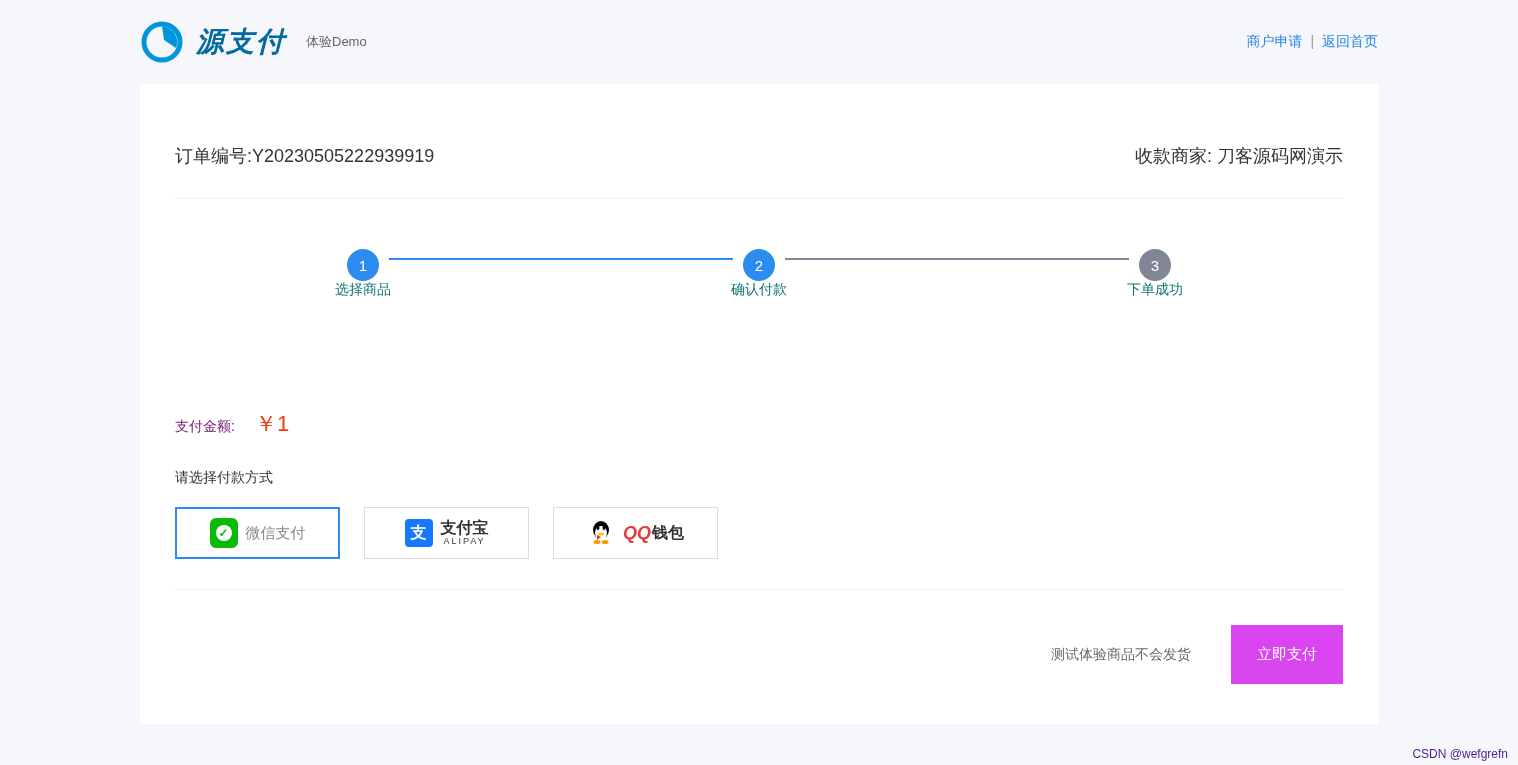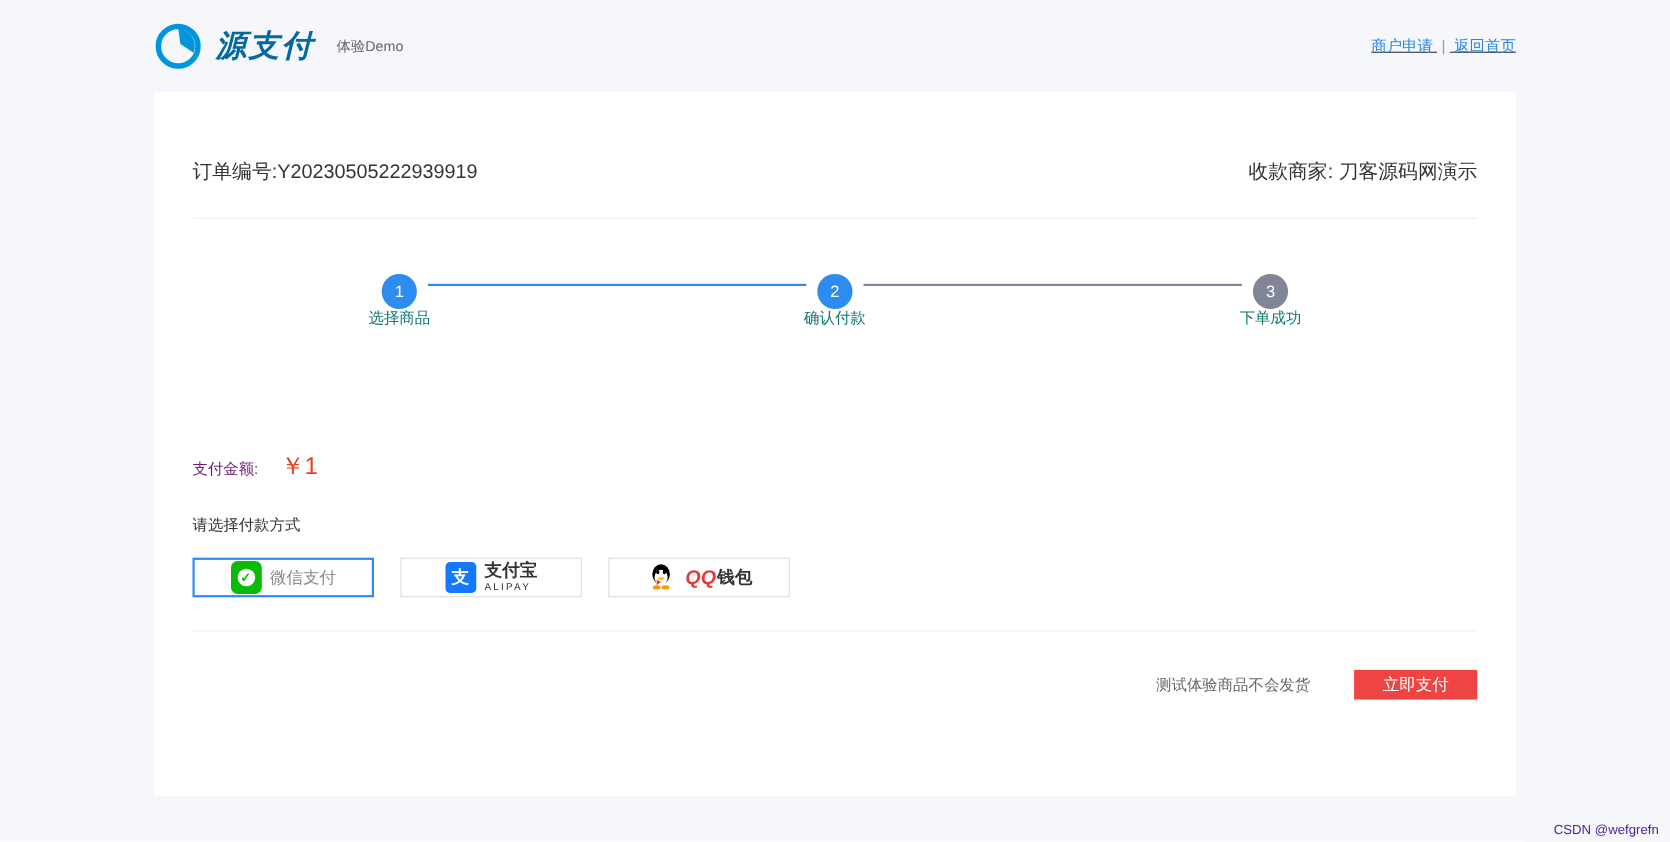--- a/index.html
+++ b/index.html
@@ -40,21 +40,20 @@
       color: #0369a1;
       font-family: "STKaiti", "KaiTi", serif;
     }
     .demo-tag {
       font-size: 13px;
       color: #666;
       margin-left: 8px;
     }
     .top-links {
       font-size: 14px;
-      text-decoration: underline;
     }
     .top-links a {
       color: #2b85e4;
       text-decoration: none;
     }
     .top-links .sep {
       color: #999;
       margin: 0 4px;
     }
     .container {
@@ -145,21 +144,21 @@
       margin-bottom: 20px;
     }
     .payment-methods {
       display: flex;
       gap: 24px;
       padding-bottom: 30px;
       border-bottom: 1px solid #eee;
     }
     .pay-option {
       width: 165px;
-      height: 36px;
+      height: 52px;
       border: 1px solid #ddd;
       display: flex;
       align-items: center;
       justify-content: center;
       gap: 8px;
       cursor: pointer;
       font-size: 16px;
     }
     .pay-option.selected {
       border: 2px solid #2d8cf0;
@@ -213,20 +212,21 @@
       align-items:center;
       justify-content:center;
       color:#fff;
       font-size:16px;
       font-weight:bold;
     }
     .alipay-text {
       display: flex;
       flex-direction: column;
       line-height: 1.1;
+      text-align: center;
     }
     .alipay-text .cn {
       font-size: 16px;
       font-weight: 600;
       color: #333;
     }
     .alipay-text .en {
       font-size: 9px;
       letter-spacing: 2px;
       color: #333;
@@ -256,24 +256,24 @@
       justify-content: flex-end;
       align-items: center;
       gap: 40px;
       margin-top: 35px;
     }
     .notice {
       font-size: 14px;
       color: #666;
     }
     .pay-btn {
-      background: #ef4444;
+      background: #d946ef;
       color: #fff;
       border: none;
-      padding: 4px 26px;
+      padding: 20px 26px;
       font-size: 15px;
       cursor: pointer;
     }
     .watermark {
       position: fixed;
       bottom: 4px;
       right: 10px;
       font-size: 12px;
       color: #4c1d95;
     }

